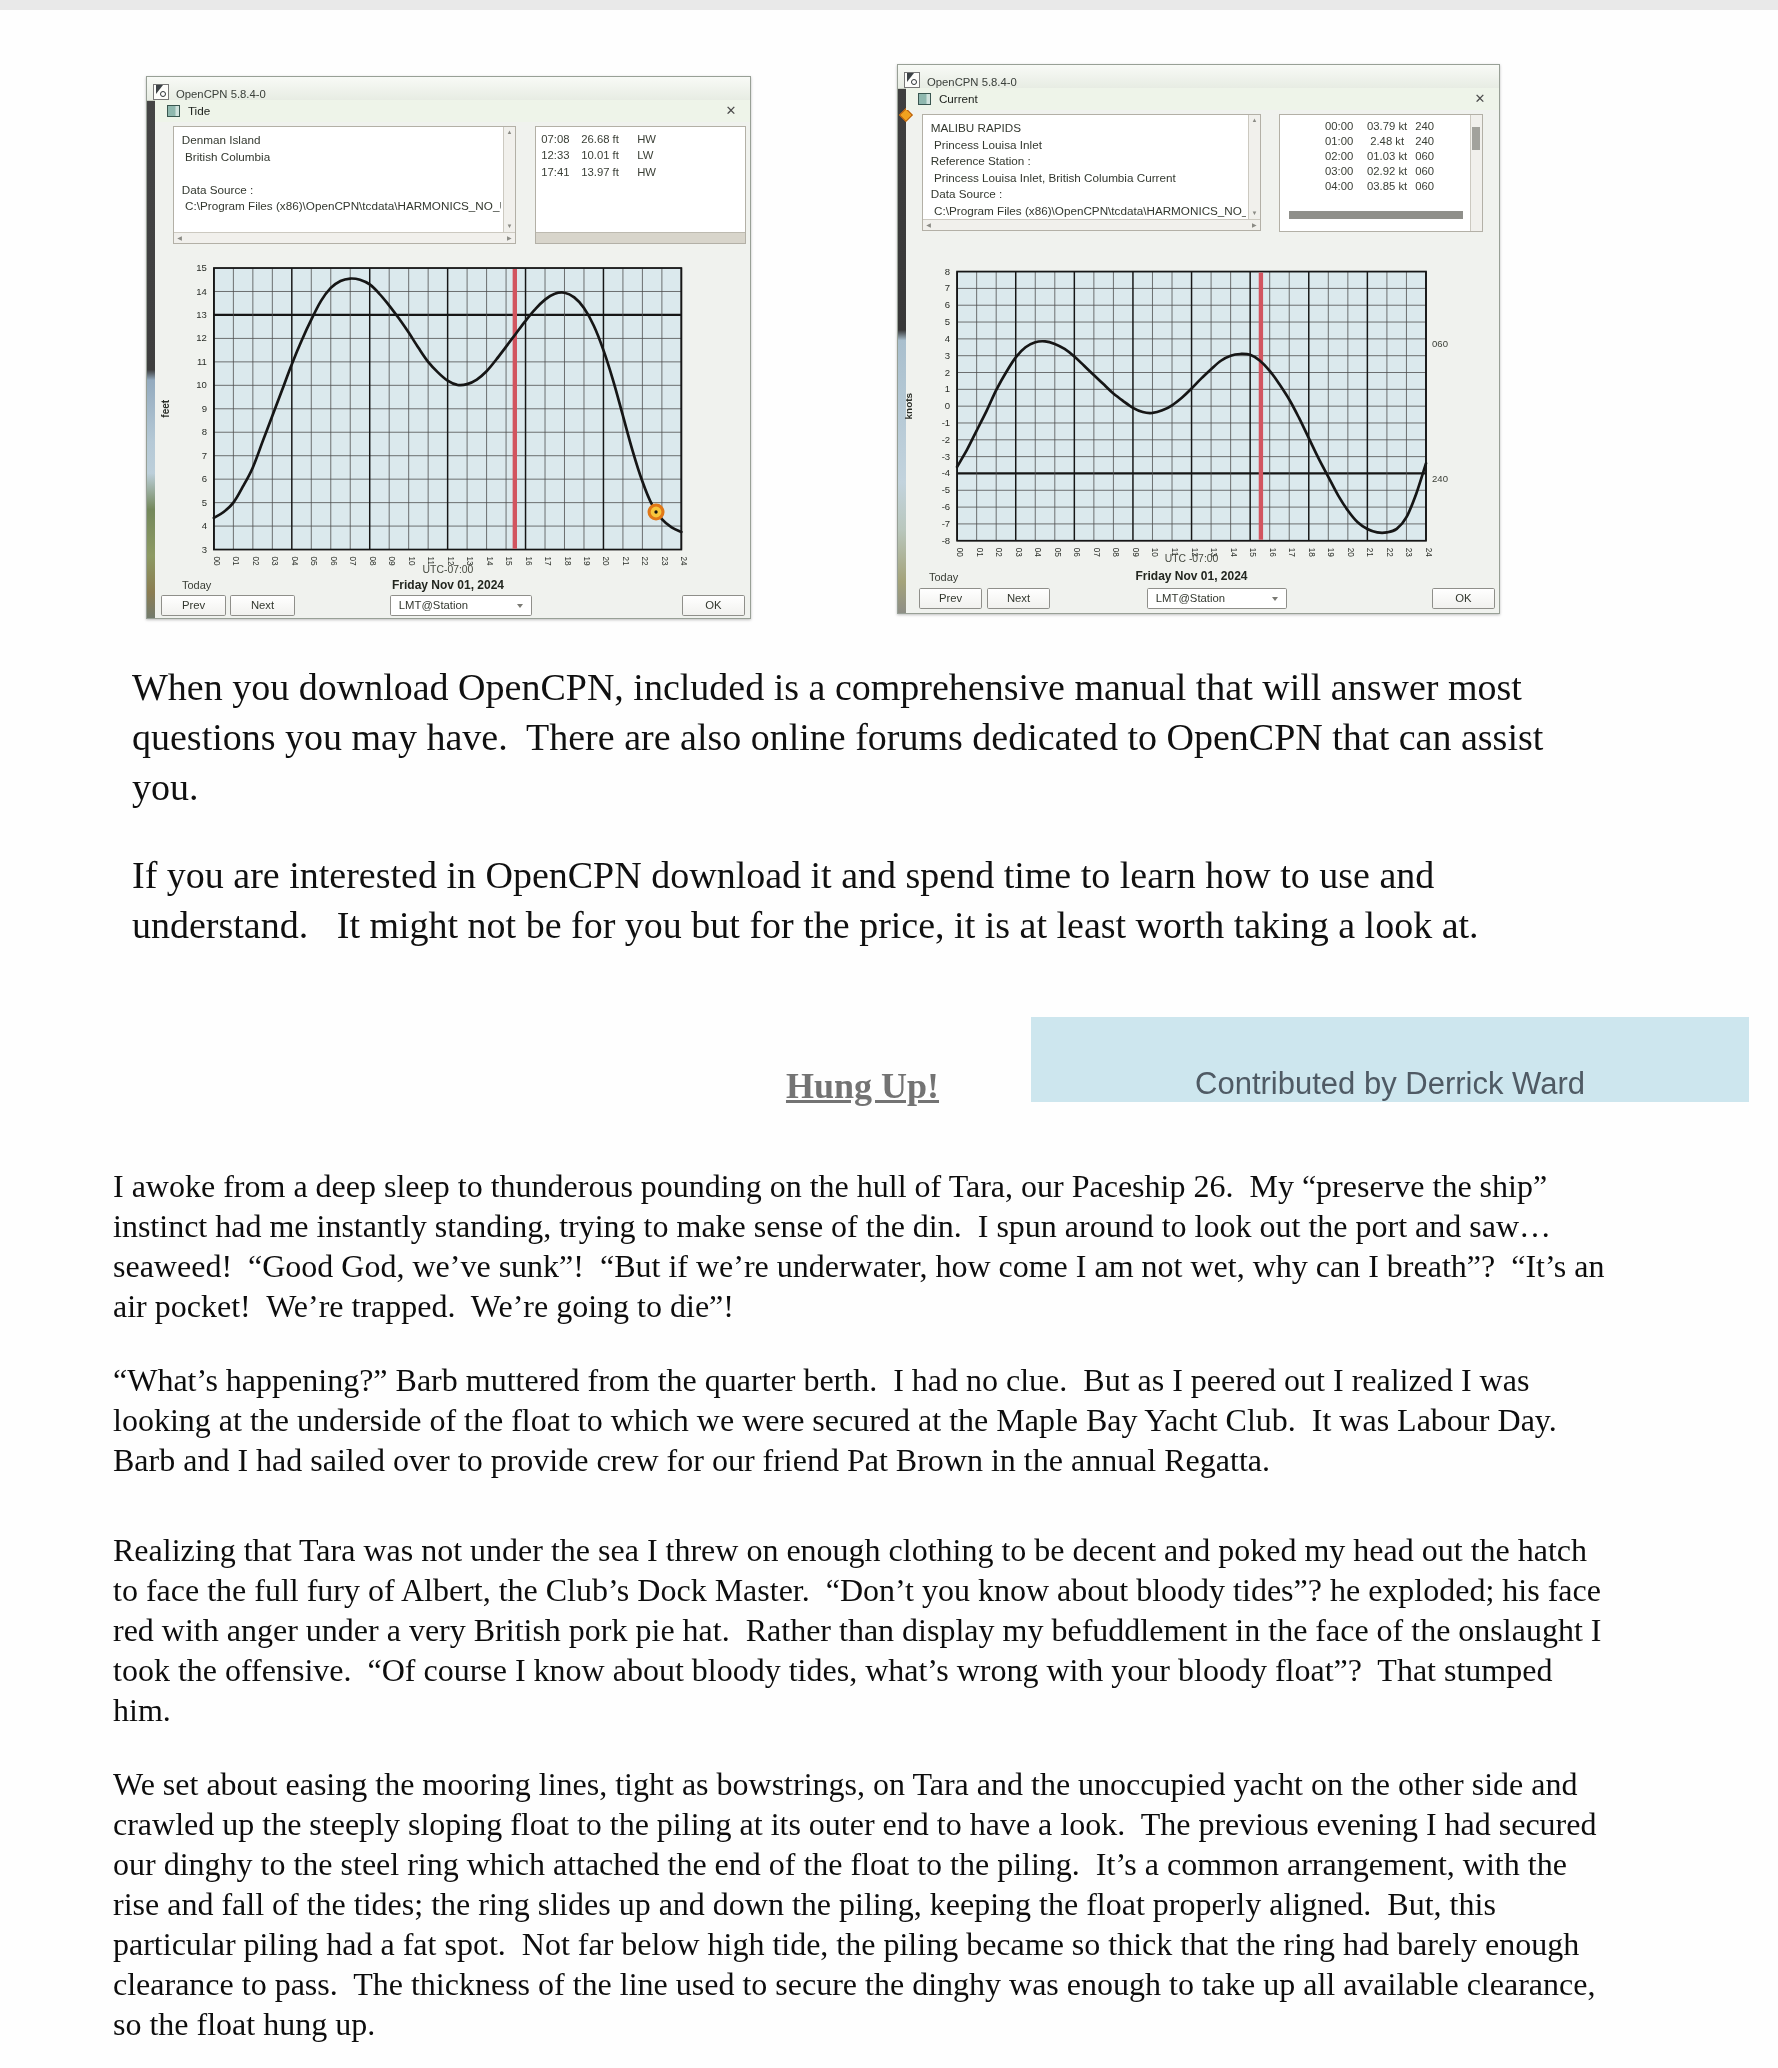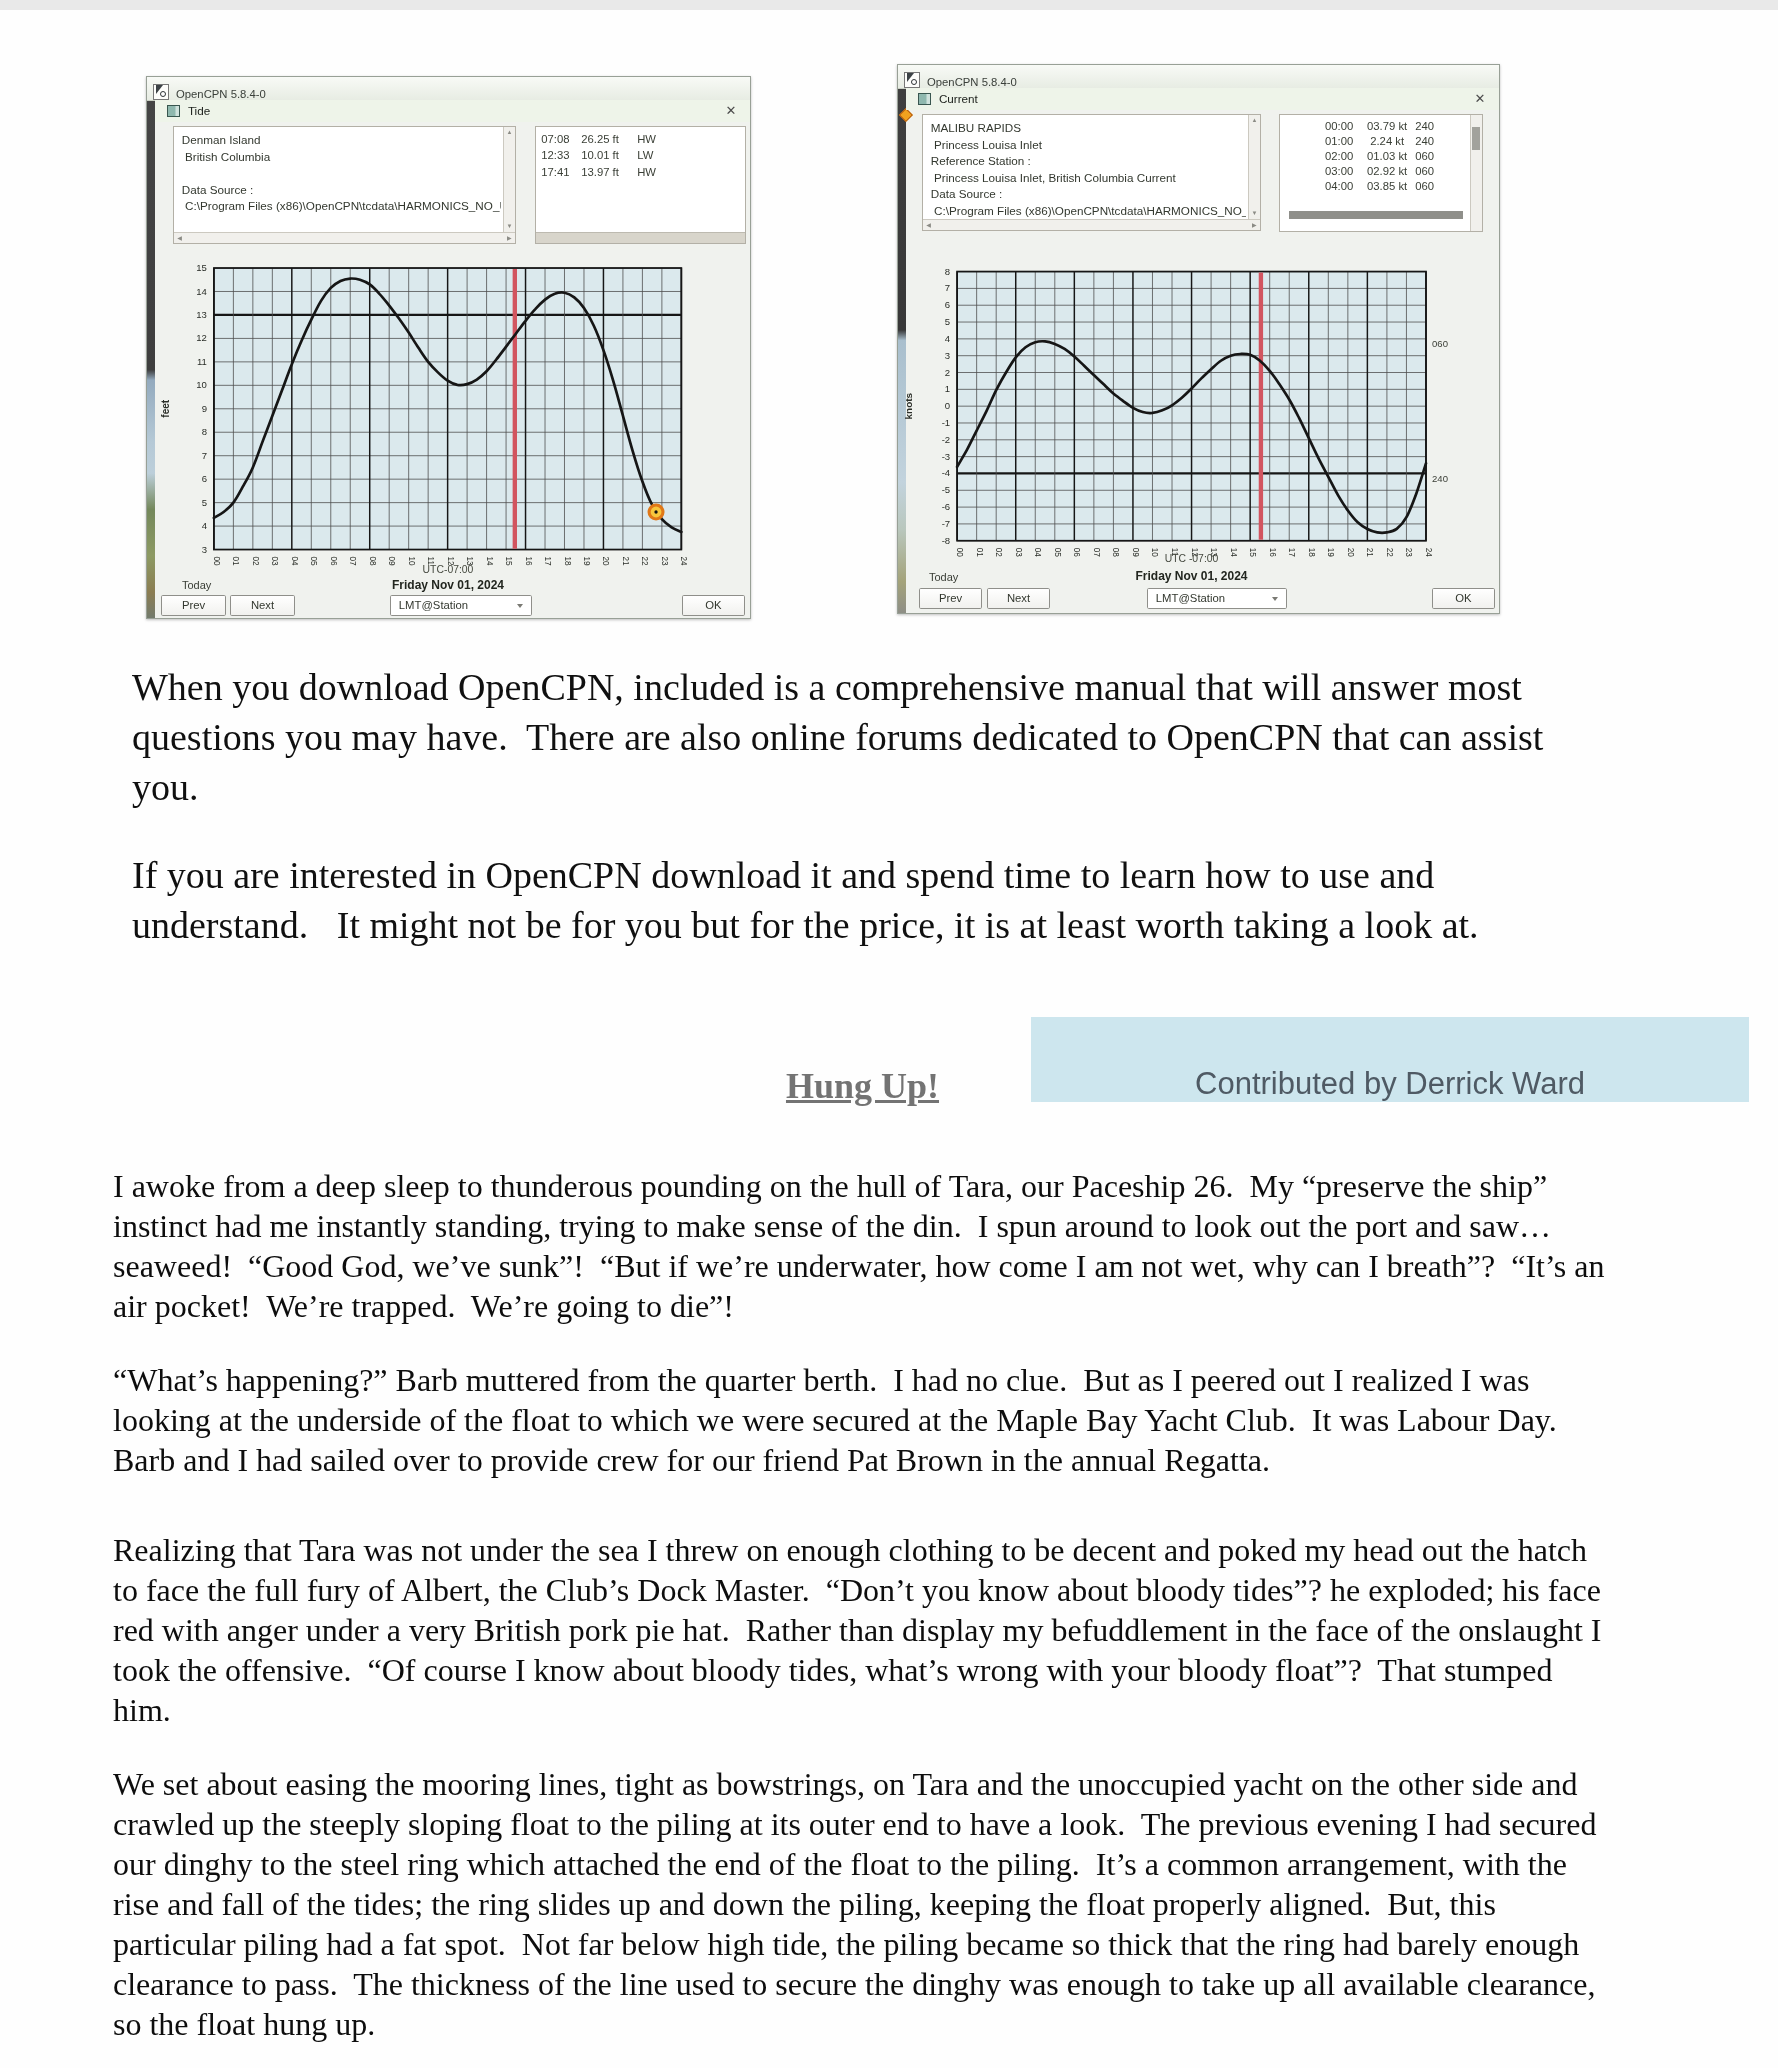--- a/index.html
+++ b/index.html
@@ -98,21 +98,21 @@
         <div class="dn">▼</div>
       </div>
       <div class="hsb">
         <div class="lf">◀</div>
         <div class="rt">▶</div>
       </div>
     </div>
 
     <div class="white-box" style="left:388px;top:49px;width:209px;height:116px;">
       <div class="events">
-          <div class="ev-row" style="line-height: 16.5px;"><span class="ev-t">07:08</span><span class="ev-v">26.25 ft</span><span class="ev-d">HW</span></div>
+          <div class="ev-row" style="line-height: 16.5px;"><span class="ev-t">07:08</span><span class="ev-v">26.68 ft</span><span class="ev-d">HW</span></div>
           <div class="ev-row" style="line-height: 16.5px;"><span class="ev-t">12:33</span><span class="ev-v">10.01 ft</span><span class="ev-d">LW</span></div>
           <div class="ev-row" style="line-height: 16.5px;"><span class="ev-t">17:41</span><span class="ev-v">13.97 ft</span><span class="ev-d">HW</span></div>
         </div>
       <div class="gray-band"></div>
     </div>
 
     <svg class="chart-svg" style="top:170px;" width="603" height="334" viewBox="0 0 694 384">
         <rect x="77" y="24" width="538" height="324" fill="#dbe9ed"></rect>
         <line x1="77" y1="348" x2="615" y2="348" stroke="#4d4d4d" stroke-width="0.9"></line>
         <line x1="77" y1="321" x2="615" y2="321" stroke="#4d4d4d" stroke-width="0.9"></line>
@@ -239,21 +239,21 @@
       </div>
       <div class="hsb">
         <div class="lf">◀</div>
         <div class="rt">▶</div>
       </div>
     </div>
 
     <div class="white-box" style="left:381px;top:49px;width:202px;height:116px;text-align:center;">
       <div class="events">
           <div class="ev-row" style="line-height: 15px;"><span class="ev-t">00:00</span><span class="ev-v">03.79 kt</span><span class="ev-d">240</span></div>
-          <div class="ev-row" style="line-height: 15px;"><span class="ev-t">01:00</span><span class="ev-v">2.24 kt</span><span class="ev-d">240</span></div>
+          <div class="ev-row" style="line-height: 15px;"><span class="ev-t">01:00</span><span class="ev-v">2.48 kt</span><span class="ev-d">240</span></div>
           <div class="ev-row" style="line-height: 15px;"><span class="ev-t">02:00</span><span class="ev-v">01.03 kt</span><span class="ev-d">060</span></div>
           <div class="ev-row" style="line-height: 15px;"><span class="ev-t">03:00</span><span class="ev-v">02.92 kt</span><span class="ev-d">060</span></div>
           <div class="ev-row" style="line-height: 15px;"><span class="ev-t">04:00</span><span class="ev-v">03.85 kt</span><span class="ev-d">060</span></div>
         </div>
       <div class="vsb" style="bottom:0;">
         <div class="thumb"></div>
       </div>
       <div class="inner-hthumb"></div>
     </div>
 

